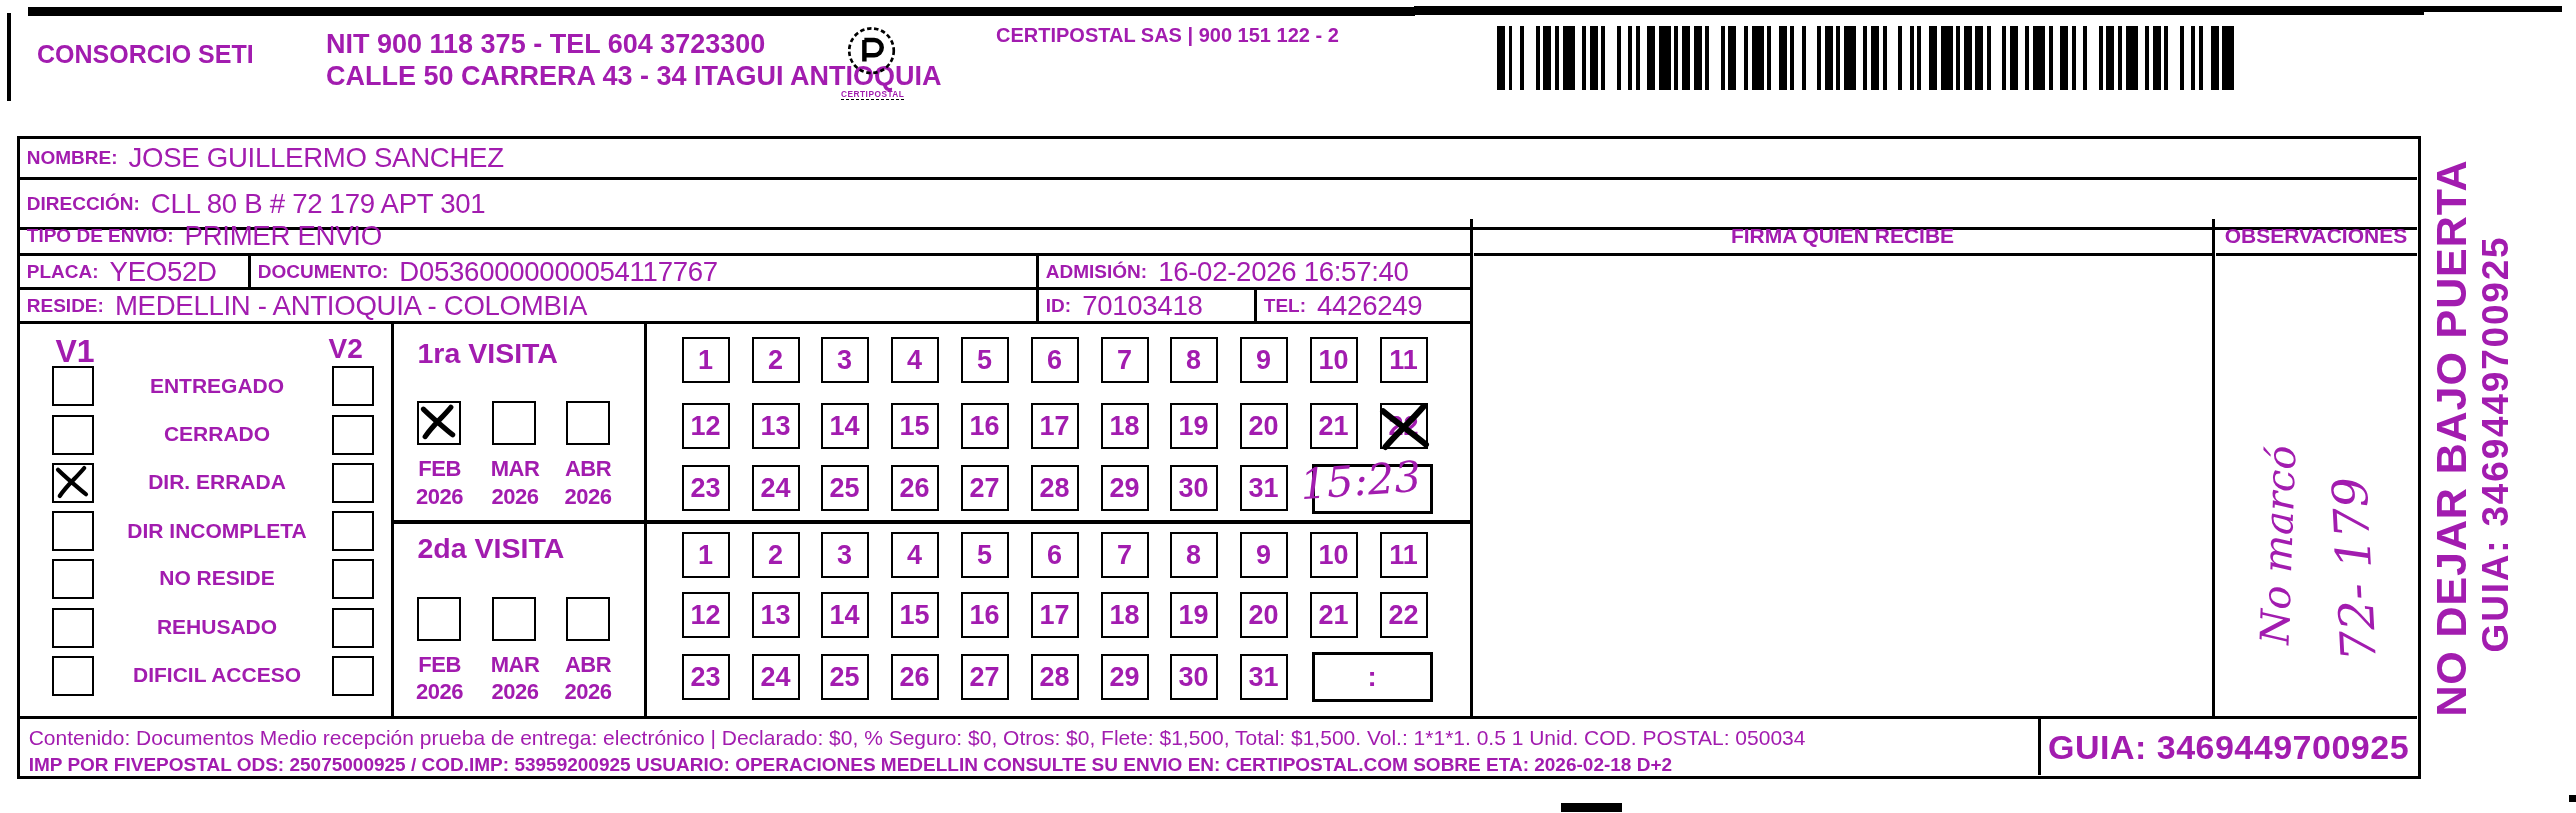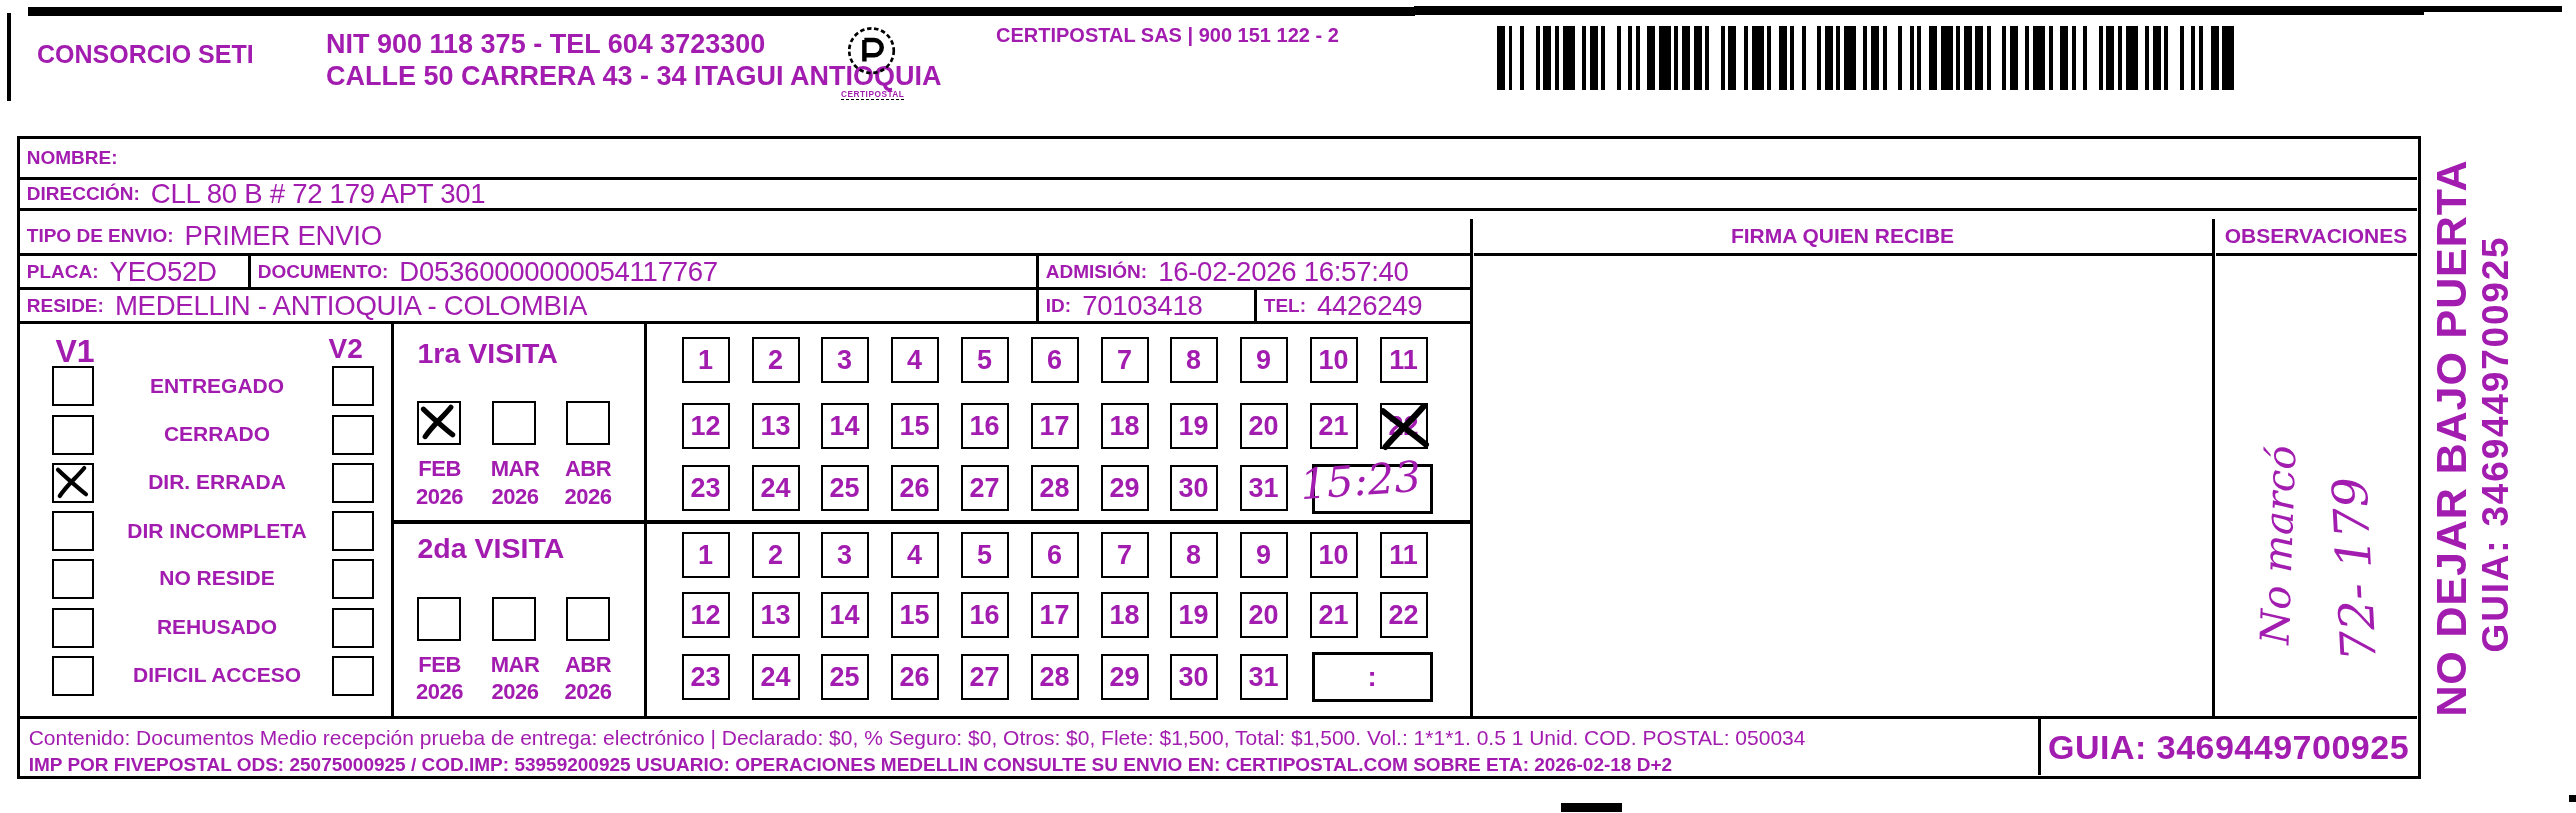--- a/index.html
+++ b/index.html
@@ -139,22 +139,23 @@
       <div style="left: 694px; width: 3.9px;"></div>
       <div style="left: 702px; width: 3.9px;"></div>
       <div style="left: 714px; width: 7.7px;"></div>
       <div style="left: 725px; width: 11.6px;"></div>
     </div>
 
   <div class="form">
 
     <div class="row bb" style="left:0;top:0;width:2397px;height:41px;">
       <span class="lbl">NOMBRE:</span>
-    </div>
-    <div class="row bb" style="left:0;top:41px;width:2397px;height:31px;">
+      <span class="val">JOSE GUILLERMO SANCHEZ</span>
+    </div>
+    <div class="row bb" style="left:0;top:41px;width:2397px;height:50px;">
       <span class="lbl">DIRECCIÓN:</span>
       <span class="val">CLL 80 B # 72 179 APT 301</span>
     </div>
 
     <div class="row bb" style="left:0;top:80px;width:1450px;height:37px;">
       <span class="lbl">TIPO DE ENVIO:</span>
       <span class="val">PRIMER ENVIO</span>
     </div>
     <div class="cellhead bb" style="left:1454px;top:80px;width:738px;height:37px;">FIRMA QUIEN RECIBE</div>
     <div class="cellhead bb" style="left:2196px;top:80px;width:201px;height:37px;">OBSERVACIONES</div>

